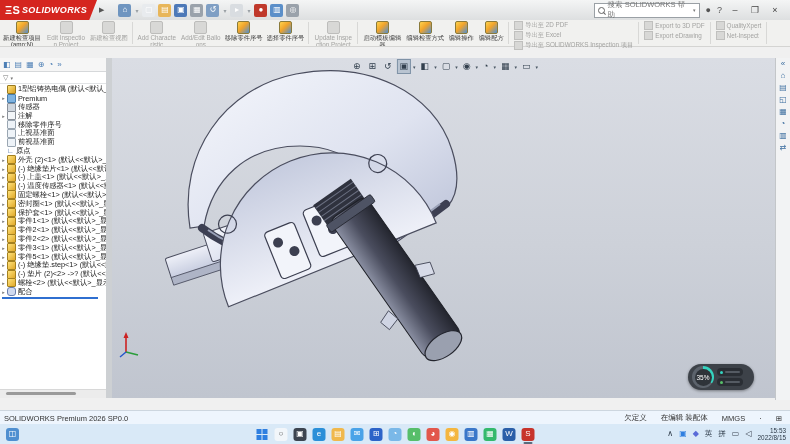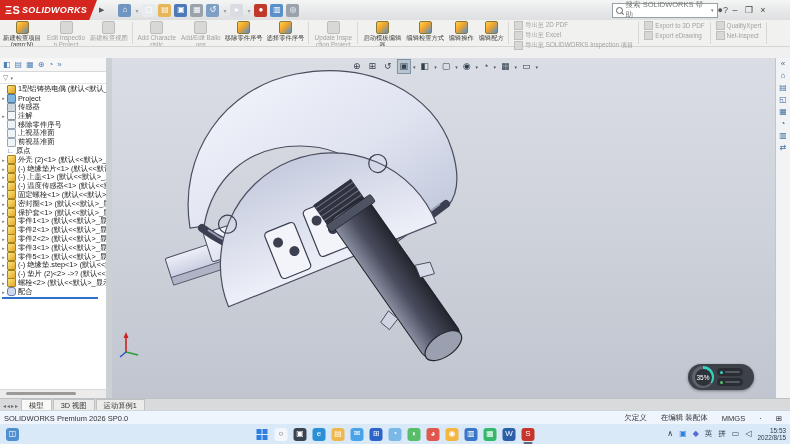--- a/index.html
+++ b/index.html
@@ -11,21 +11,21 @@
     display:flex;align-items:center;}
   .sw-logo{height:20px;display:flex;align-items:center;background:#d5251f;color:#fff;
     padding:0 10px 0 5px;font-size:9px;font-weight:bold;font-style:italic;letter-spacing:.3px;
     clip-path:polygon(0 0,100% 0,92% 100%,0 100%);}
   .sw-logo .ds{font-size:11px;margin-right:2px;font-style:normal;}
   .qat{display:flex;align-items:center;gap:3px;margin-left:14px;}
   .qat .qi{width:13px;height:13px;border-radius:2px;display:flex;align-items:center;justify-content:center;
     font-size:8px;color:#fff;line-height:1;}
   .qat .sep{color:#9aa0a5;font-size:6px;margin:0 1px;}
   .win-title{position:absolute;left:0;right:0;text-align:center;font-size:9px;color:#444;pointer-events:none;}
-  .tb-right{margin-left:auto;display:flex;align-items:center;padding-right:20px;}
+  .tb-right{margin-left:auto;display:flex;align-items:center;gap:6px;padding-right:8px;}
   .searchbox{display:flex;align-items:center;gap:3px;background:#fff;border:1px solid #9aa0a5;
     height:13px;padding:0 3px;width:98px;font-size:7.5px;color:#777;}
   .mag{width:5px;height:5px;border:1px solid #666;border-radius:50%;position:relative;flex:none;}
   .mag:after{content:"";position:absolute;width:3px;height:1px;background:#666;transform:rotate(45deg);left:4px;top:5px;}
   .tbr-ic{font-size:9px;color:#555;line-height:1;}
   .winbtn{font-size:9px;color:#444;width:14px;text-align:center;}
   
   .ribbon{position:absolute;left:0;top:20px;width:790px;height:26px;background:#f1f1ef;
     display:flex;align-items:stretch;border-bottom:1px solid #d4d4d2;}
   .rb{display:flex;flex-direction:column;align-items:center;justify-content:flex-start;
@@ -268,21 +268,21 @@
     </div>
     <div class="tree-rows" id="treerows">
         <div class="trow">
           <span class="arr"></span>
           <span class="tic assembly"></span>
           <span>1型铝铸热电偶 (默认&lt;默认_显示状态-1</span>
         </div>
         <div class="trow">
           <span class="arr">▸</span>
           <span class="tic history-folder"></span>
-          <span>Project</span>
+          <span>Premium</span>
         </div>
         <div class="trow">
           <span class="arr"></span>
           <span class="tic sensor"></span>
           <span>传感器</span>
         </div>
         <div class="trow">
           <span class="arr">▸</span>
           <span class="tic annotations"></span>
           <span>注解</span>
@@ -509,31 +509,20 @@
       <span class="tp-ic">«</span>
       <span class="tp-ic">⌂</span>
       <span class="tp-ic">▤</span>
       <span class="tp-ic">◱</span>
       <span class="tp-ic">▦</span>
       <span class="tp-ic">◔</span>
       <span class="tp-ic">▥</span>
       <span class="tp-ic">⇄</span>
     </div>
 
-  <div class="doctabs" id="doctabs">
-      <div class="dt-arrows">
-        <span>◂</span>
-        <span>◂</span>
-        <span>▸</span>
-        <span>▸</span>
-      </div>
-      <div class="dtab active">模型</div>
-      <div class="dtab">3D 视图</div>
-      <div class="dtab">运动算例1</div>
-    </div>
 
   <div class="statusbar">
     <span class="sb-left">SOLIDWORKS Premium 2026 SP0.0</span>
     <span class="sb-right" id="sbright">
         <span class="sb-item">欠定义</span>
         <span class="sb-item">在编辑 装配体</span>
         <span class="sb-item">MMGS</span>
         <span class="sb-item">·</span>
         <span class="sb-item">⊞</span>
       </span>

